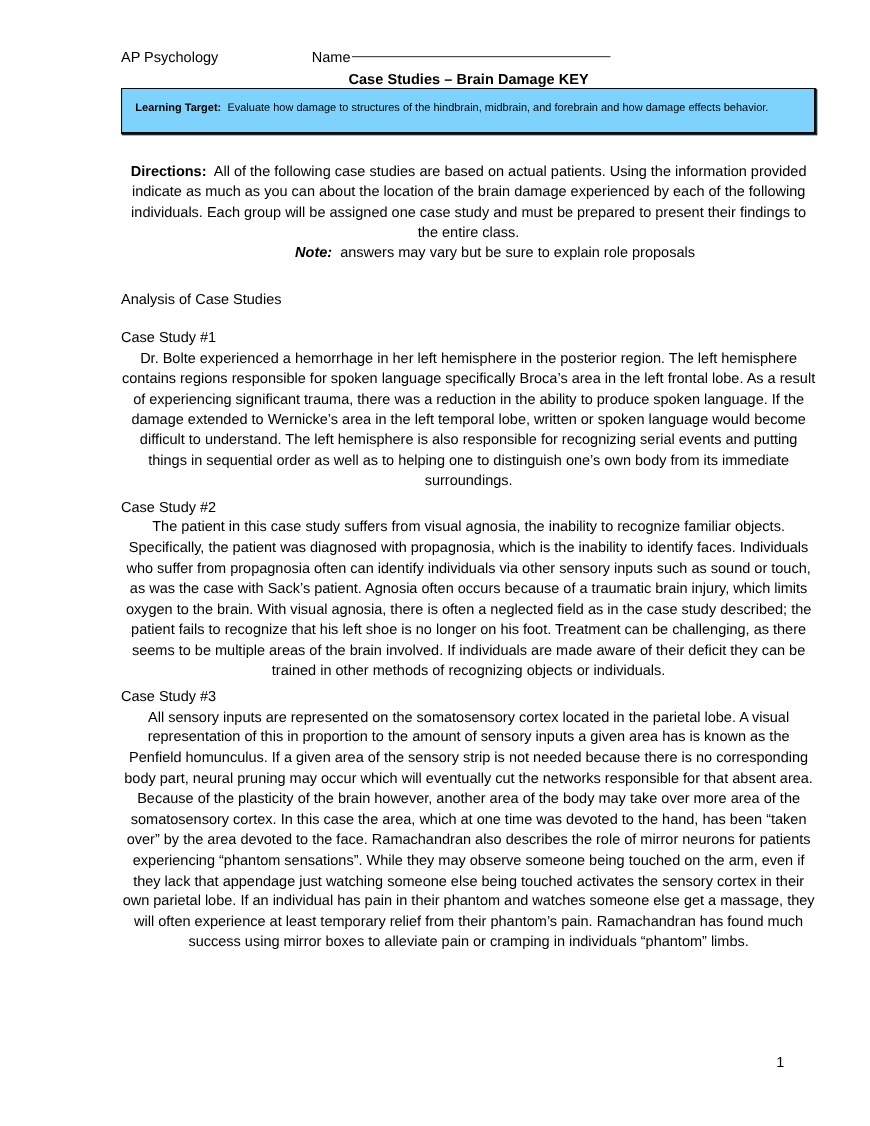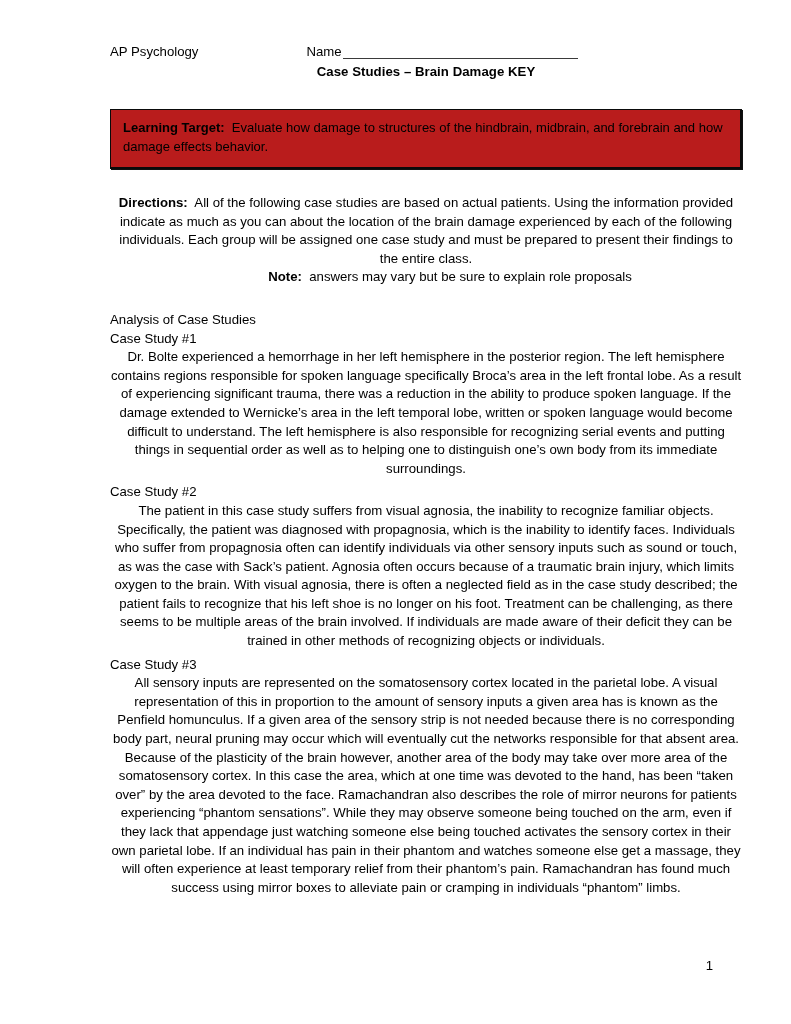--- a/index.html
+++ b/index.html
@@ -31,23 +31,23 @@
     align-items: baseline;
     font-size: 13.2px;
     line-height: 16px;
     height: 20px;
   }
   .header-course {
     flex: 0 0 auto;
     white-space: nowrap;
   }
   .header-name-wrap {
-    margin-left: 108px;
+    margin-left: 85px;
     display: flex;
-    align-items: flex-end;
+    align-items: center;
     white-space: nowrap;
   }
   .name-rule {
     display: inline-block;
     width: 235px;
     border-bottom: 1.4px solid #3a3a3a;
     height: 0;
     margin-left: 1px;
     position: relative;
     top: -1px;
@@ -57,61 +57,61 @@
   .doc-title {
     text-align: center;
     font-weight: bold;
     font-size: 13.2px;
     line-height: 16px;
     letter-spacing: 0.05px;
   }
 
   
   .lt-box {
-    margin-top: 29px;
-    background: #b91c1c;
+    background: #7dd3fc;
     border: 1.5px solid #0a0a0a;
     border-right-width: 2.5px;
     border-bottom-width: 2.5px;
     box-shadow: 1px 1px 0 0 #111;
     padding: 9px 12px 11px 12px;
-    font-size: 13px;
+    font-size: 10px;
     line-height: 18.5px;
     box-sizing: border-box;
   }
   .lt-box b { font-weight: bold; }
 
   
   .body-block {
     font-size: 13.2px;
     line-height: 18.6px;
     text-align: center;
   }
   .directions {
     margin-top: 25px;
   }
   .note-line {
     display: block;
     padding-left: 48px;
   }
   .note-label {
     font-weight: bold;
+    font-style: italic;
   }
 
   .section-head {
     font-weight: normal;
     font-size: 13.2px;
     line-height: 18.6px;
   }
 
   .analysis-head {
     margin-top: 24px;
   }
   .case-head {
-    margin-top: 0;
+    margin-top: 16px;
   }
   .case-head.spaced {
     margin-top: 5px;
   }
   .case-body {
     margin-top: 0;
   }
 
   
   .page-number {

